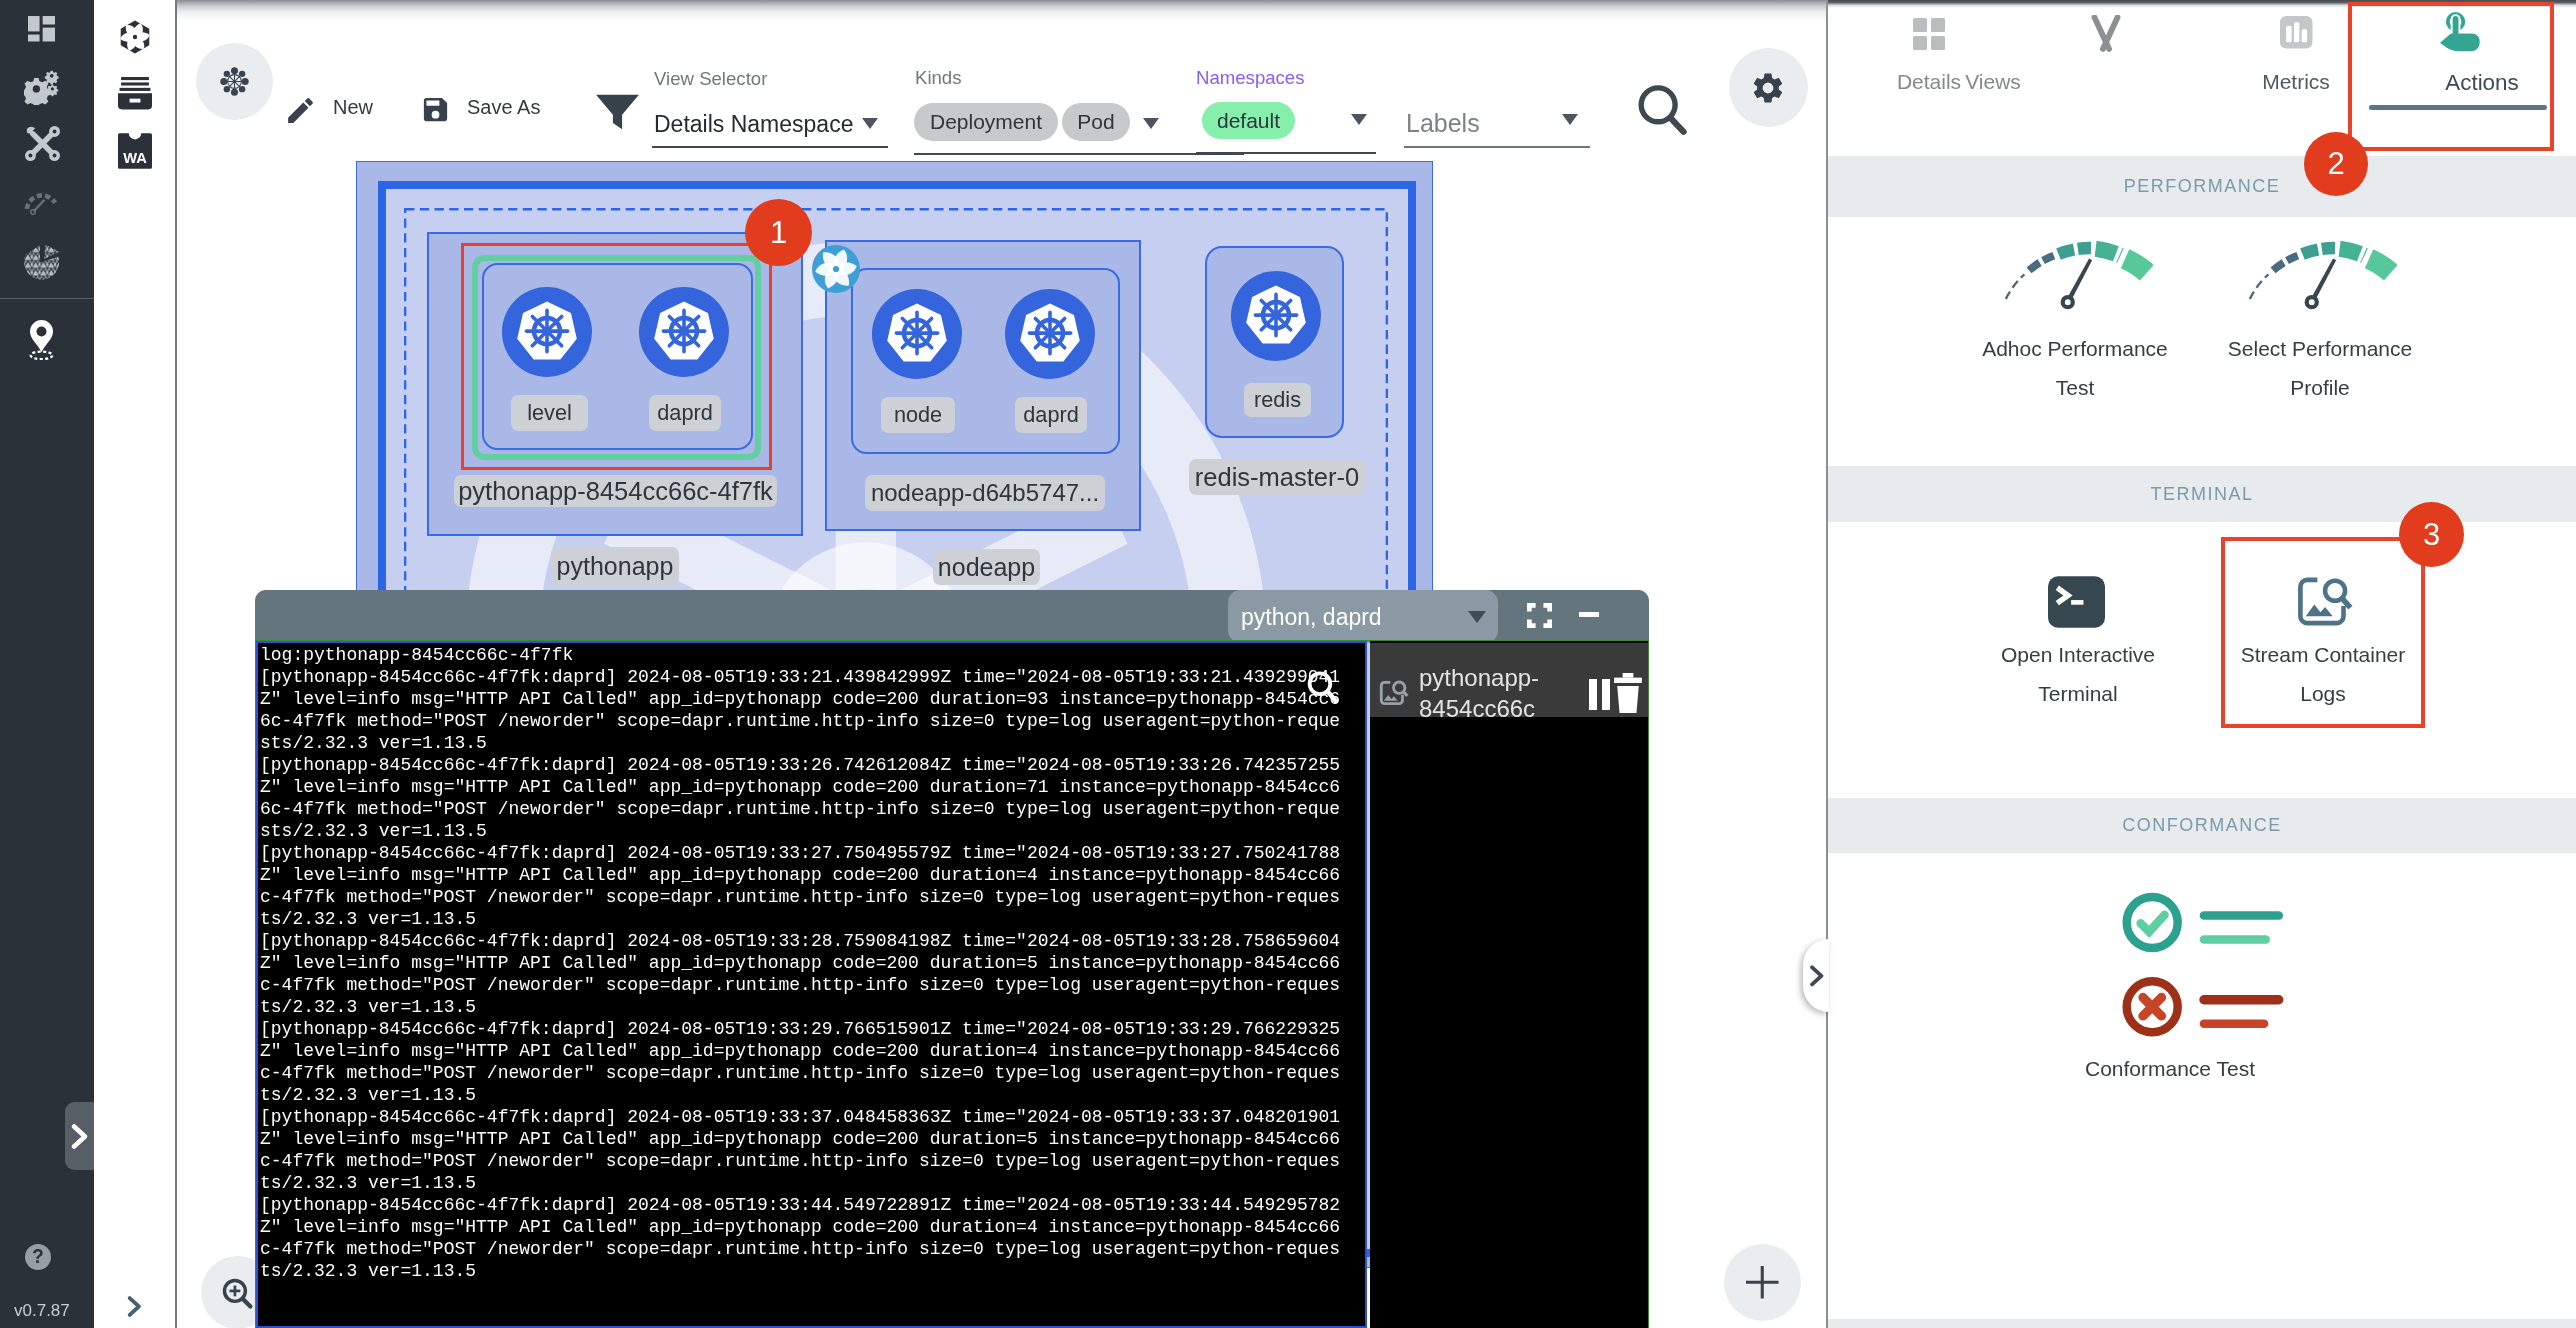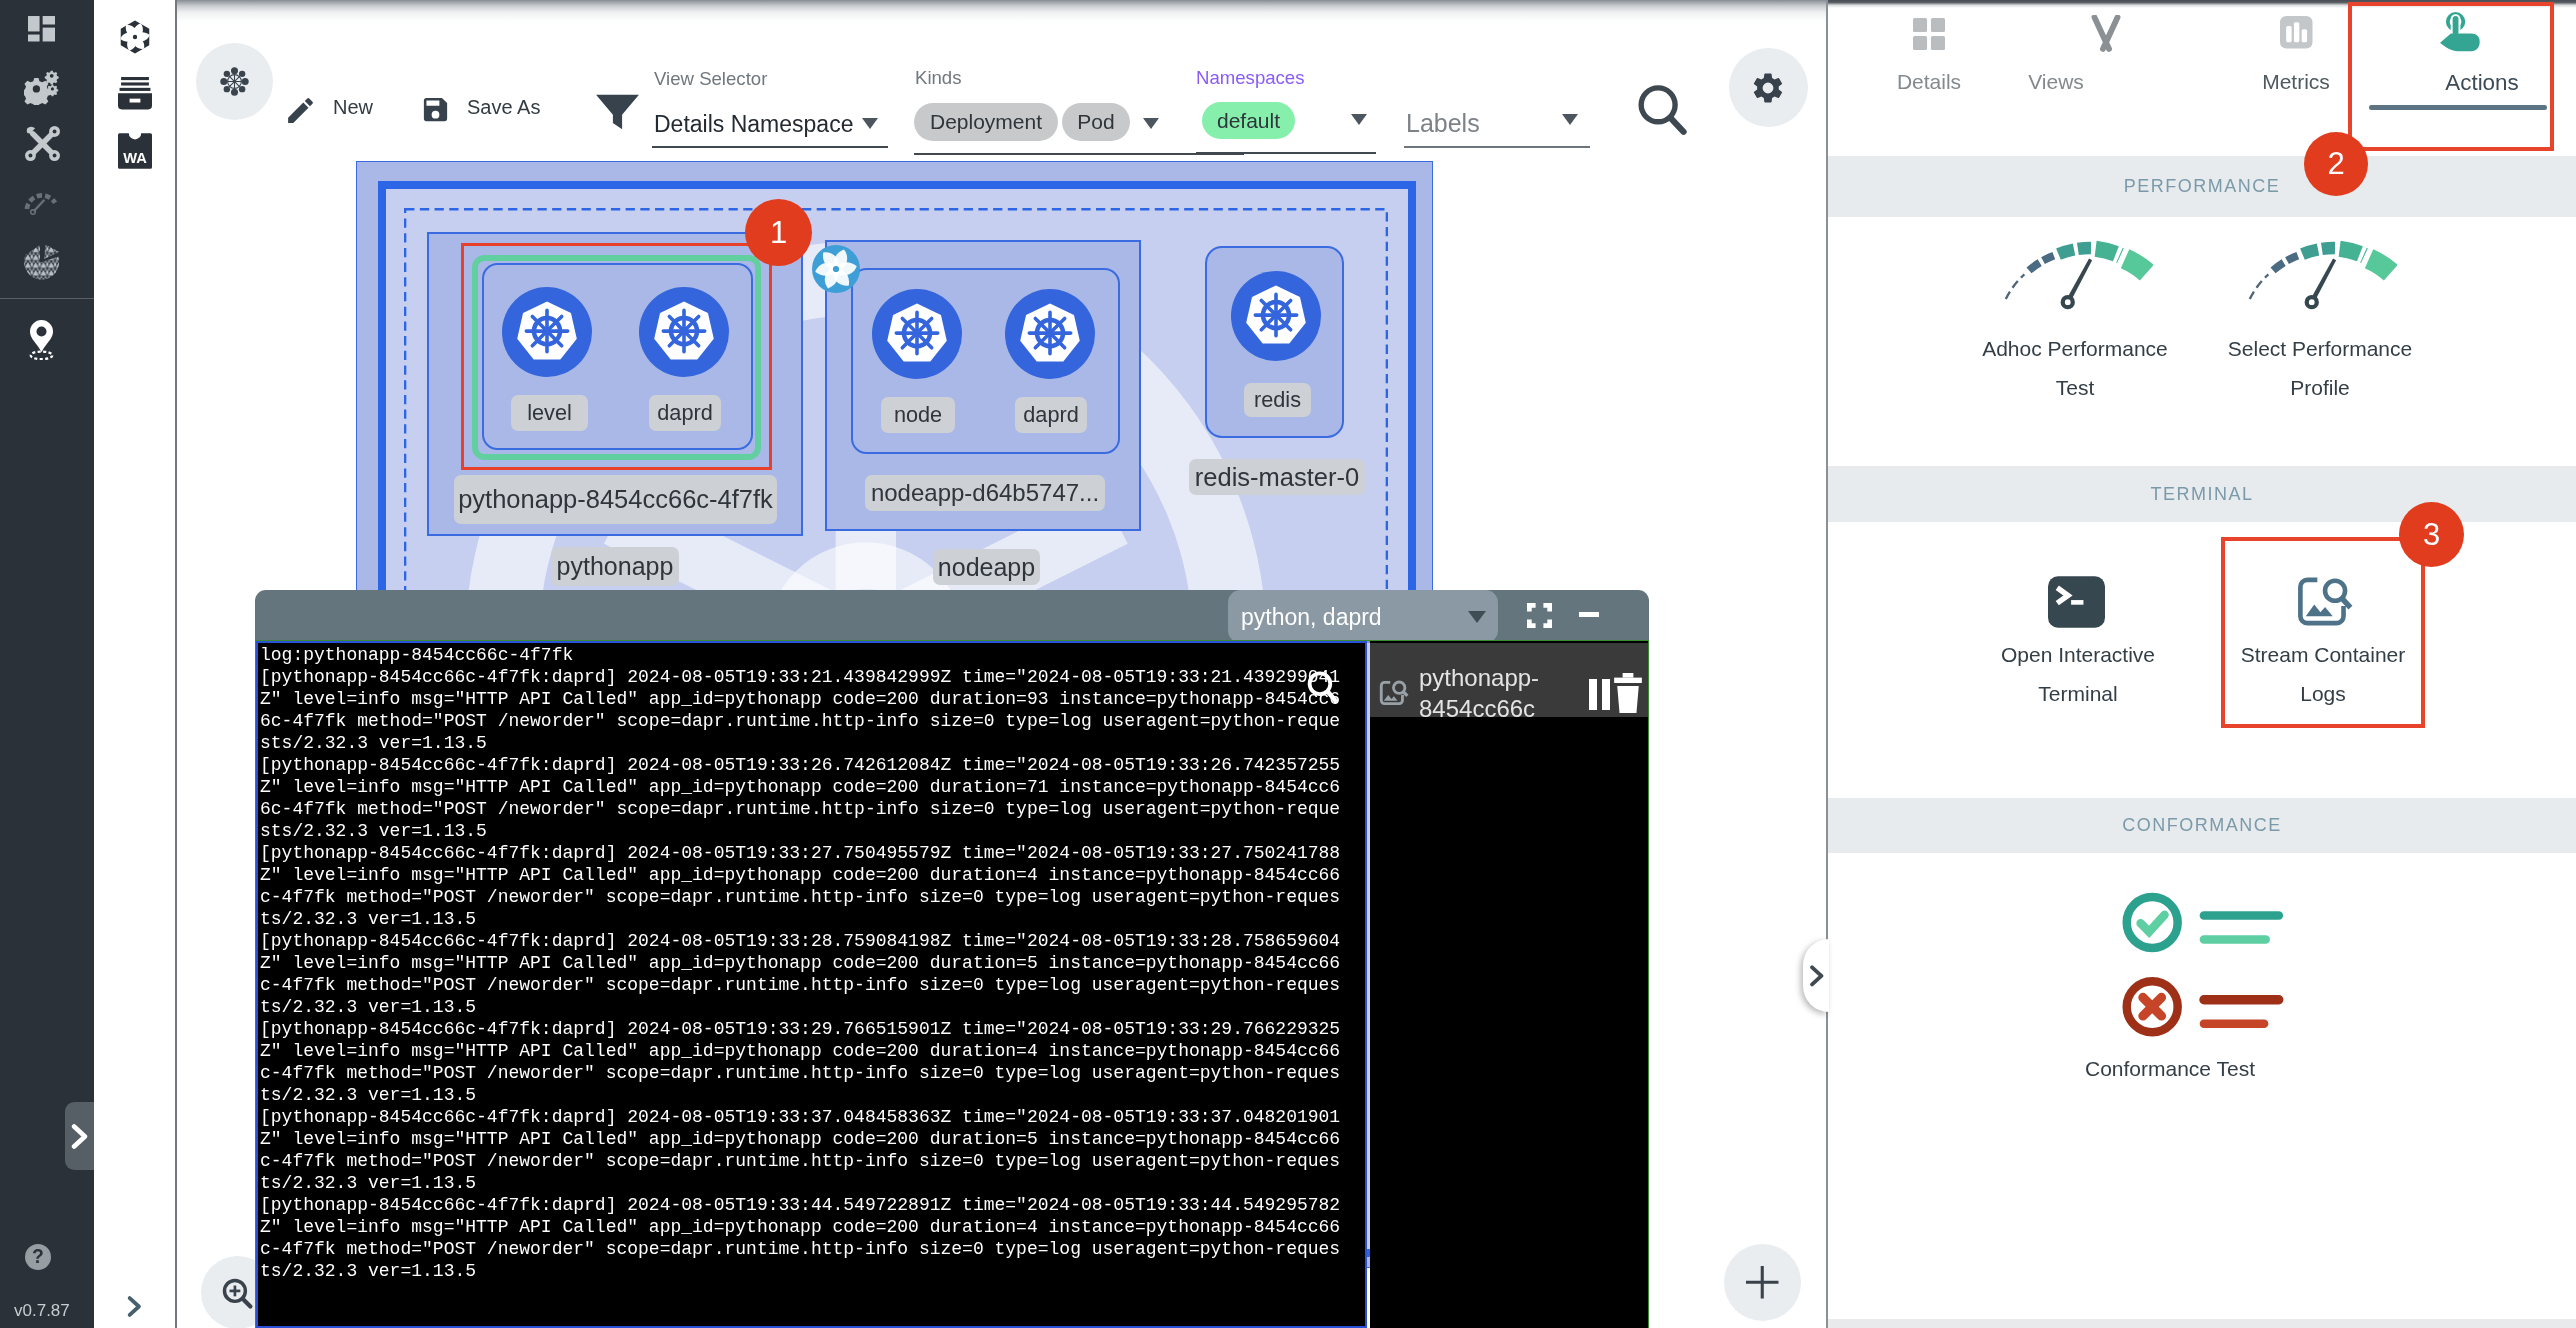--- a/index.html
+++ b/index.html
@@ -81,21 +81,21 @@
   <svg class="abs" style="left:874px; top:109px;" width="90" height="90" viewBox="0 0 100 100">
       <use href="#k8s"></use>
     </svg>
 
   <div class="chip" style="left:154px; top:233px; width:77px; height:36px; font-size:21.7px;">level</div>
   <div class="chip" style="left:292px; top:233px; width:72px; height:36px; font-size:21.7px;">daprd</div>
   <div class="chip" style="left:524px; top:235px; width:74px; height:36px; font-size:21.7px;">node</div>
   <div class="chip" style="left:658px; top:235px; width:72px; height:36px; font-size:21.7px;">daprd</div>
   <div class="chip" style="left:887px; top:221px; width:67px; height:34px; font-size:21.7px;">redis</div>
 
-  <div class="chip" style="left:97px; top:313px; width:323px; height:49px; font-size:25.5px;">pythonapp-8454cc66c-4f7fk</div>
+  <div class="chip" style="left:97px; top:313px; width:323px; height:32px; font-size:25.5px;">pythonapp-8454cc66c-4f7fk</div>
   <div class="chip" style="left:508px; top:313px; width:240px; height:36px; font-size:24px;">nodeapp-d64b5747...</div>
   <div class="chip" style="left:832px; top:297px; width:176px; height:36px; font-size:25.5px;">redis-master-0</div>
 
   <div class="chip" style="left:194px; top:385px; width:128px; height:39px; font-size:25px;">pythonapp</div>
   <div class="chip" style="left:576px; top:387px; width:107px; height:36px; font-size:25px;">nodeapp</div>
 
   <svg class="abs" style="left:455px; top:83px;" width="48" height="48" viewBox="0 0 62 62">
     <circle cx="31" cy="31" r="31" fill="#3d9fd6"></circle>
     <g fill="#ffffff" fill-opacity="0.92">
       <g id="blade">
@@ -294,21 +294,21 @@
   </g>
 </svg>
 <div class="tablabel" style="left:1867px; top:70px; width:124px;">Details</div>
 
 <svg class="abs" style="left:2089px; top:14.7px;" width="34" height="37" viewBox="0 0 44 48">
   <g stroke="#8b9094" stroke-width="7.5" stroke-linecap="round">
     <line x1="7" y1="3" x2="26" y2="44"></line>
     <line x1="37" y1="3" x2="18" y2="44"></line>
   </g>
 </svg>
-<div class="tablabel" style="left:1994px; top:70px; width:124px;">Views</div>
+<div class="tablabel" style="left:1931px; top:70px; width:124px;">Views</div>
 
 <svg class="abs" style="left:2280px; top:16.2px;" width="32.5" height="32.5" viewBox="0 0 42 42">
   <rect x="0" y="0" width="42" height="42" rx="8" fill="#c3c7ca"></rect>
   <g fill="#fff">
     <rect x="8" y="13" width="7" height="21" rx="2"></rect>
     <rect x="18" y="8" width="7" height="26" rx="2"></rect>
     <rect x="28" y="17" width="7" height="17" rx="2"></rect>
   </g>
 </svg>
 <div class="tablabel" style="left:2234px; top:70px; width:124px; color:#4e5a60;">Metrics</div>

